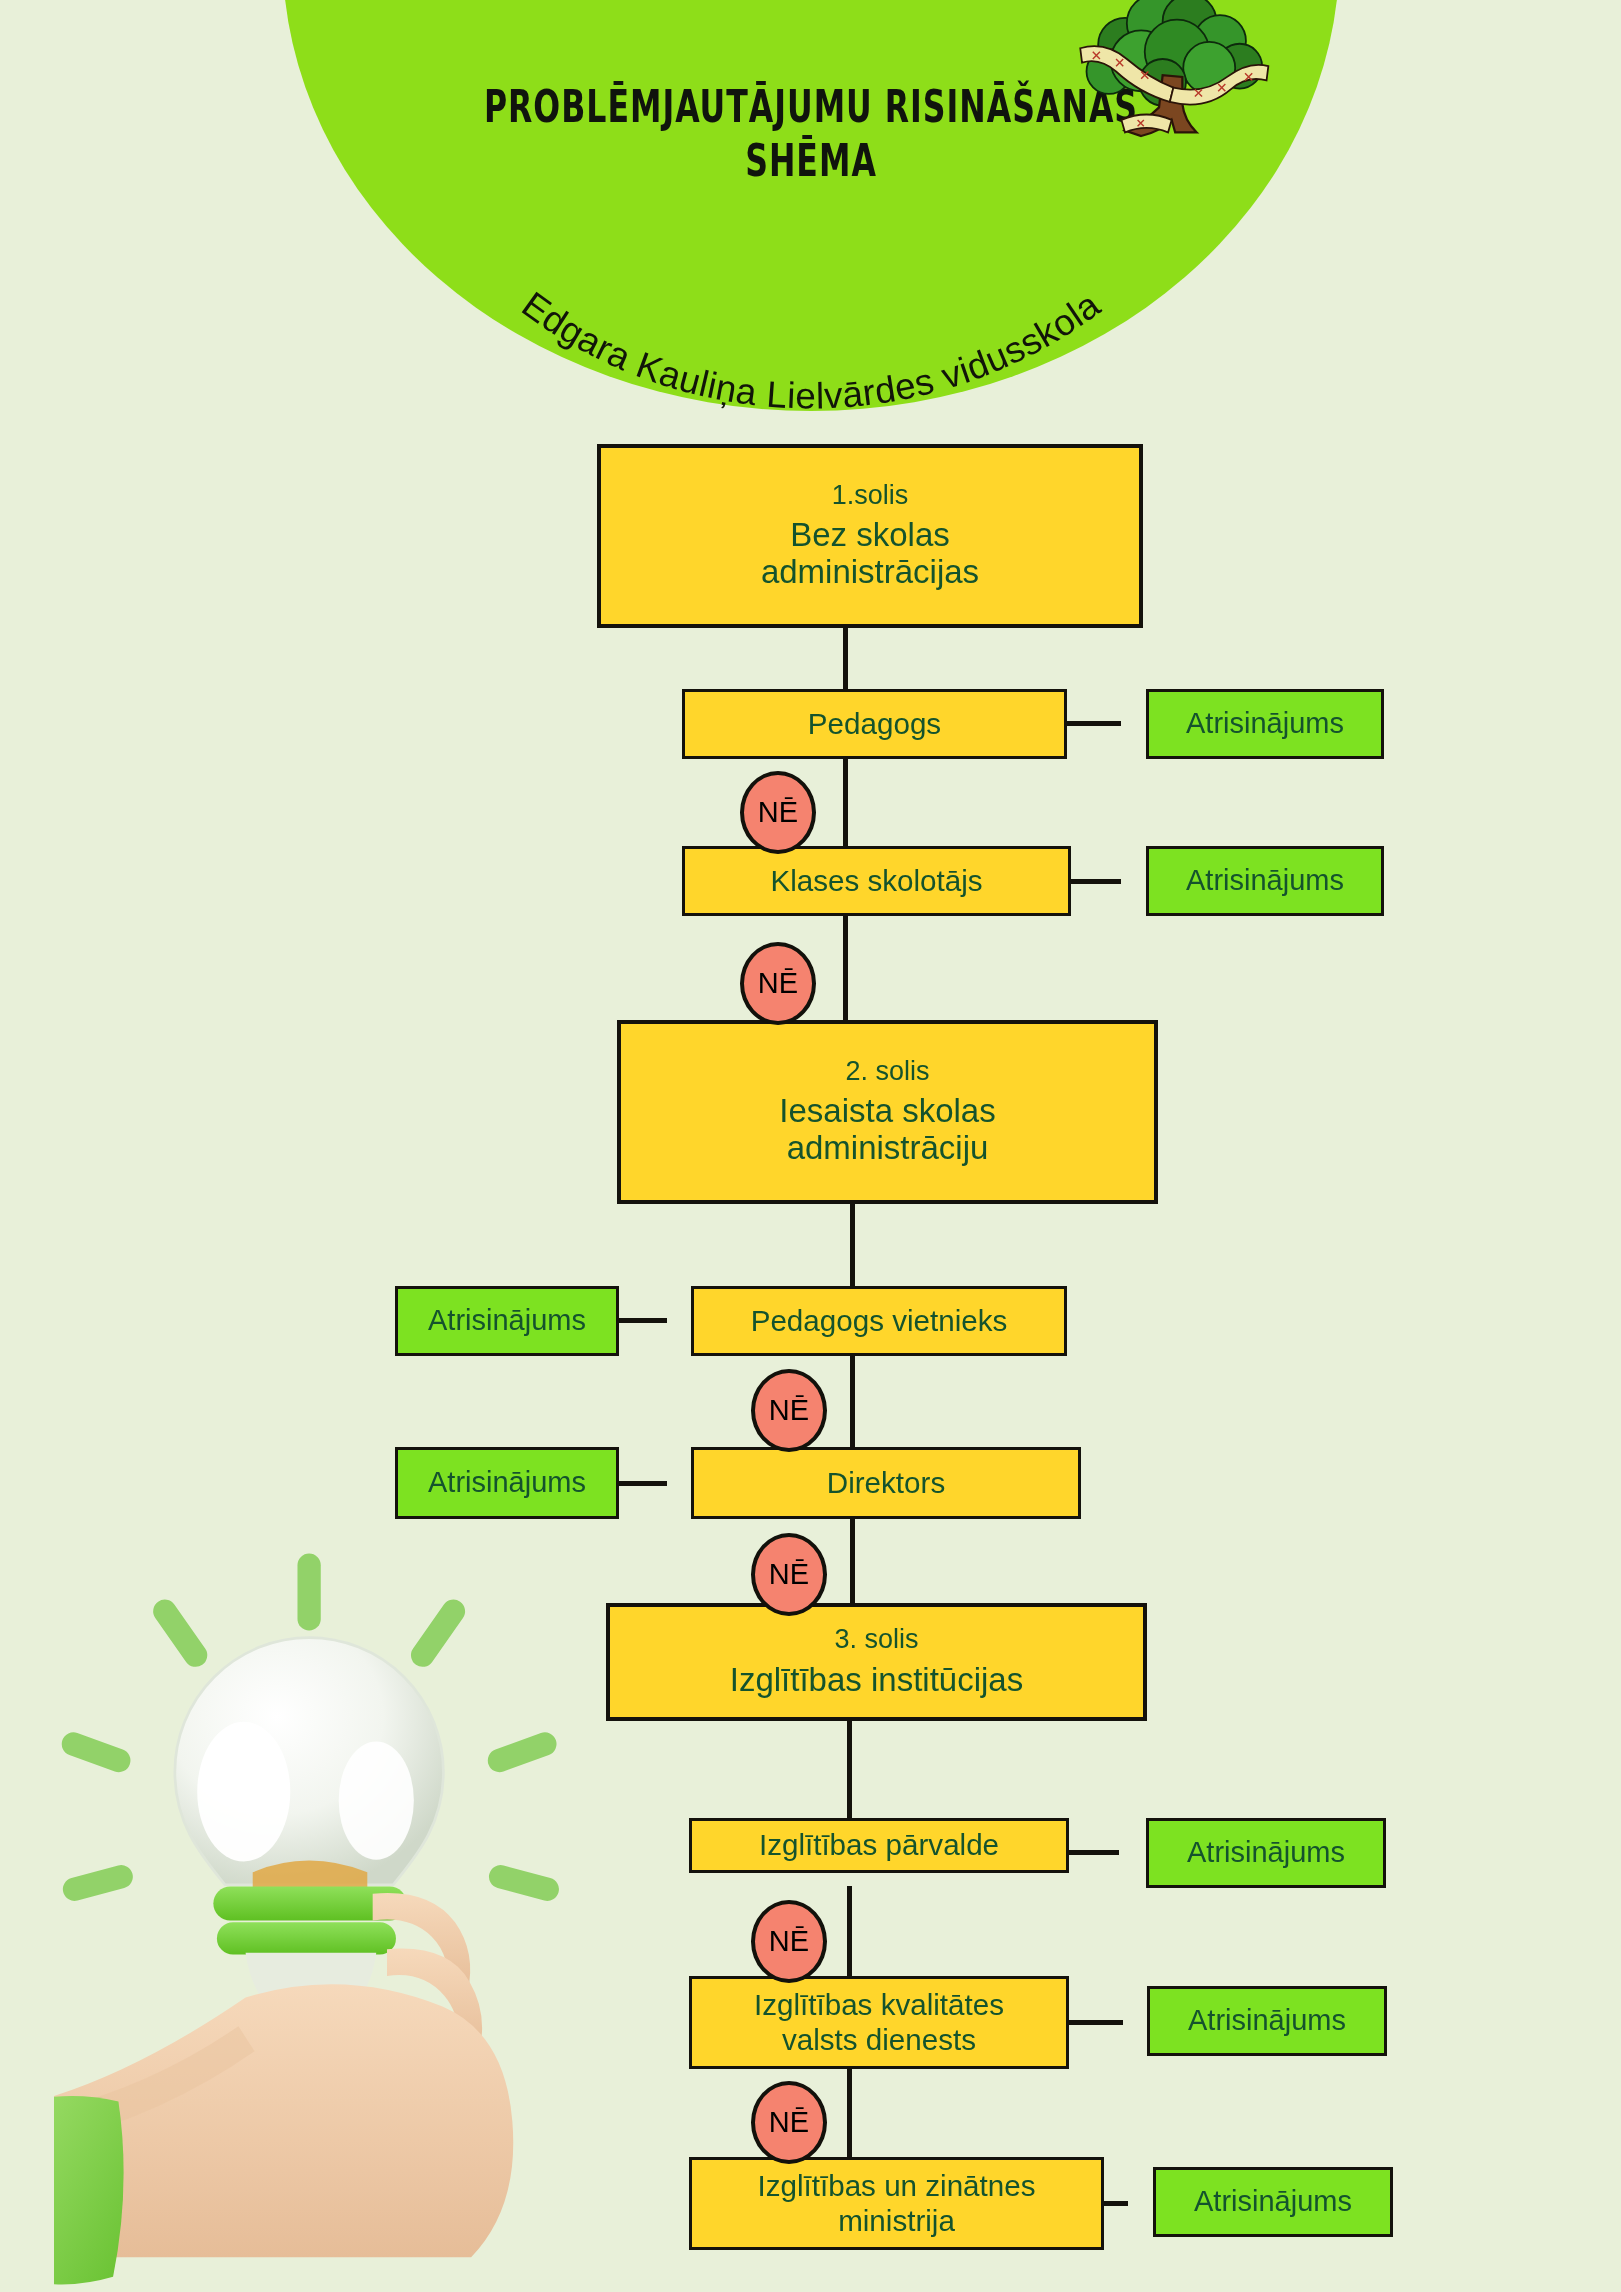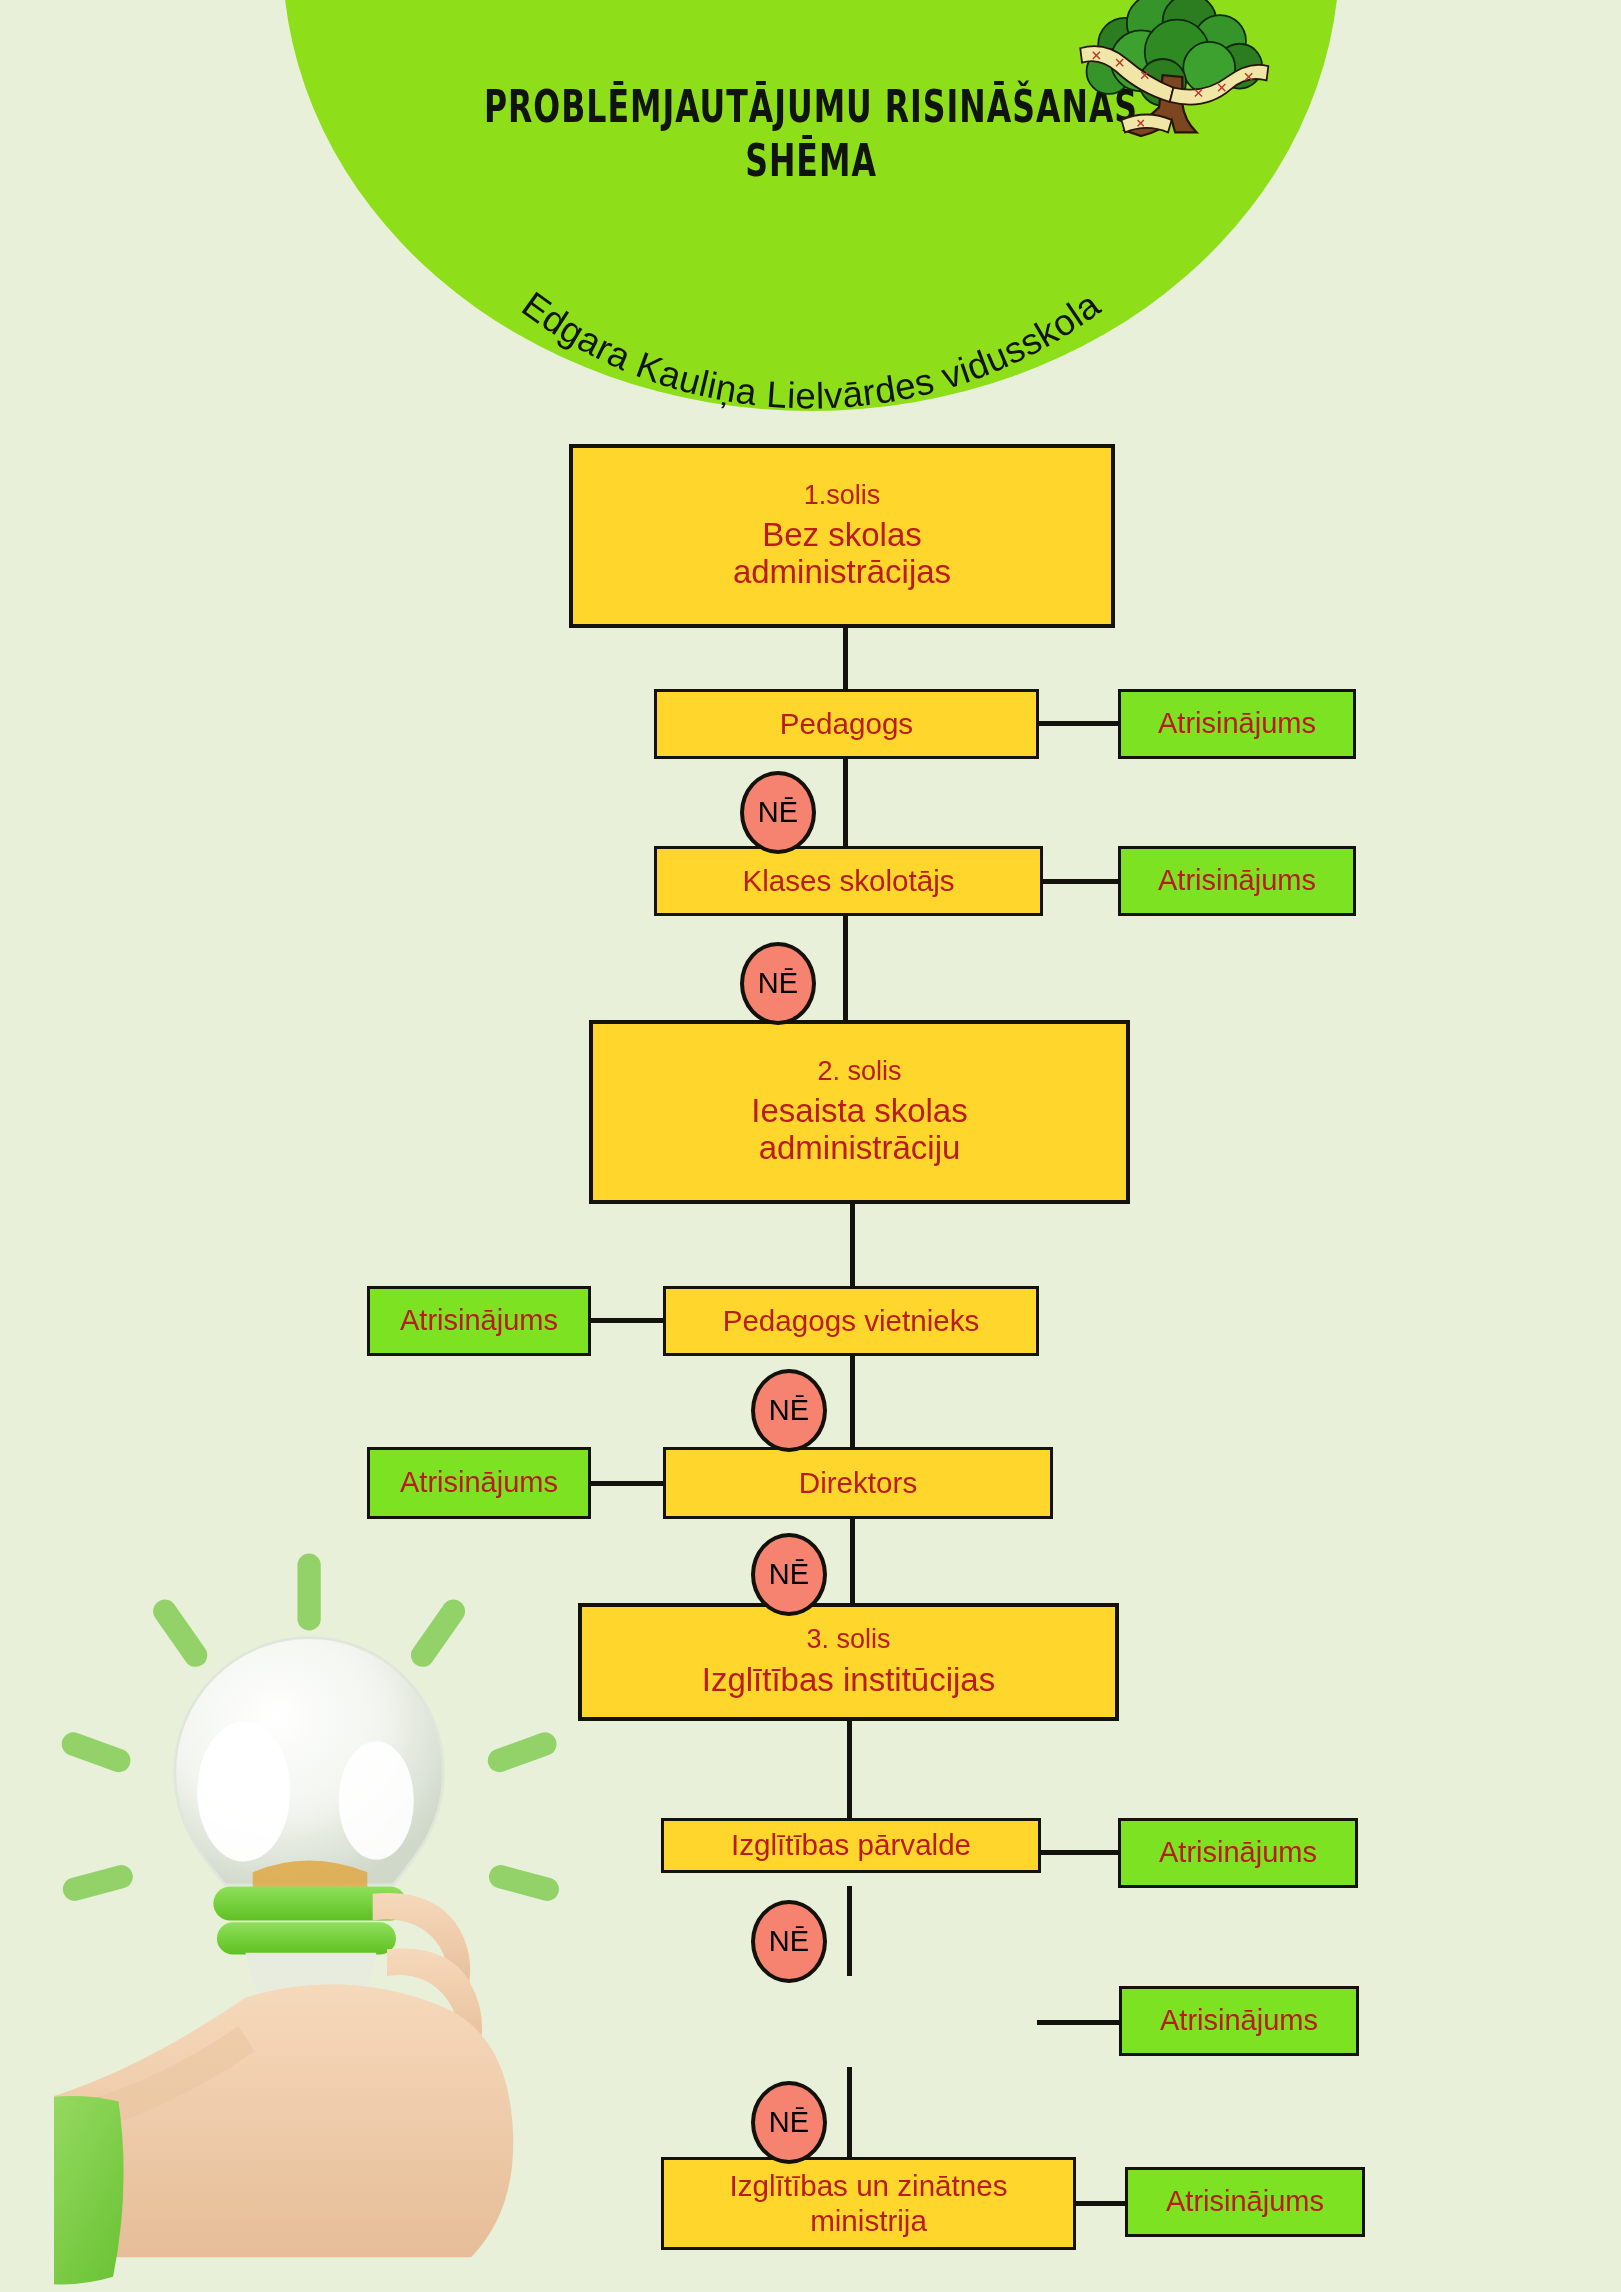--- a/index.html
+++ b/index.html
@@ -66,22 +66,23 @@
   }
   .node{
     position:absolute;
     box-sizing:border-box;
     border:3.6px solid #14120c;
     display:flex;
     flex-direction:column;
     align-items:center;
     justify-content:center;
     text-align:center;
-    color:#b91c1c;
+    color:#14532d;
     z-index:3;
+    margin-left:28px;
   }
   .step{
     background:#ffd62b;
     border-width:4.5px;
   }
   .step .step-label{
     font-size:27px;
     line-height:1.1;
     margin-bottom:7.2px;
   }
@@ -317,20 +318,24 @@
   <div class="conn h" style="left:1037px;top:1850px;width:82px;"></div>
   <div class="node solution" style="left:1118px;top:1818px;width:240px;height:70px;">
     <span>Atrisinājums</span>
   </div>
 
   <div class="conn v" style="left:847px;top:1886px;height:90px;"></div>
   <div class="no-badge" style="left:751px;top:1900px;">
     <span>NĒ</span>
   </div>
 
+  <div class="node actor" style="left:661px;top:1976px;width:380px;height:93px;">
+    <span>Izglītības kvalitātes
+valsts dienests</span>
+  </div>
   <div class="conn h" style="left:1037px;top:2020px;width:86px;"></div>
   <div class="node solution" style="left:1119px;top:1986px;width:240px;height:70px;">
     <span>Atrisinājums</span>
   </div>
 
   <div class="conn v" style="left:847px;top:2067px;height:90px;"></div>
   <div class="no-badge" style="left:751px;top:2081px;">
     <span>NĒ</span>
   </div>
 

